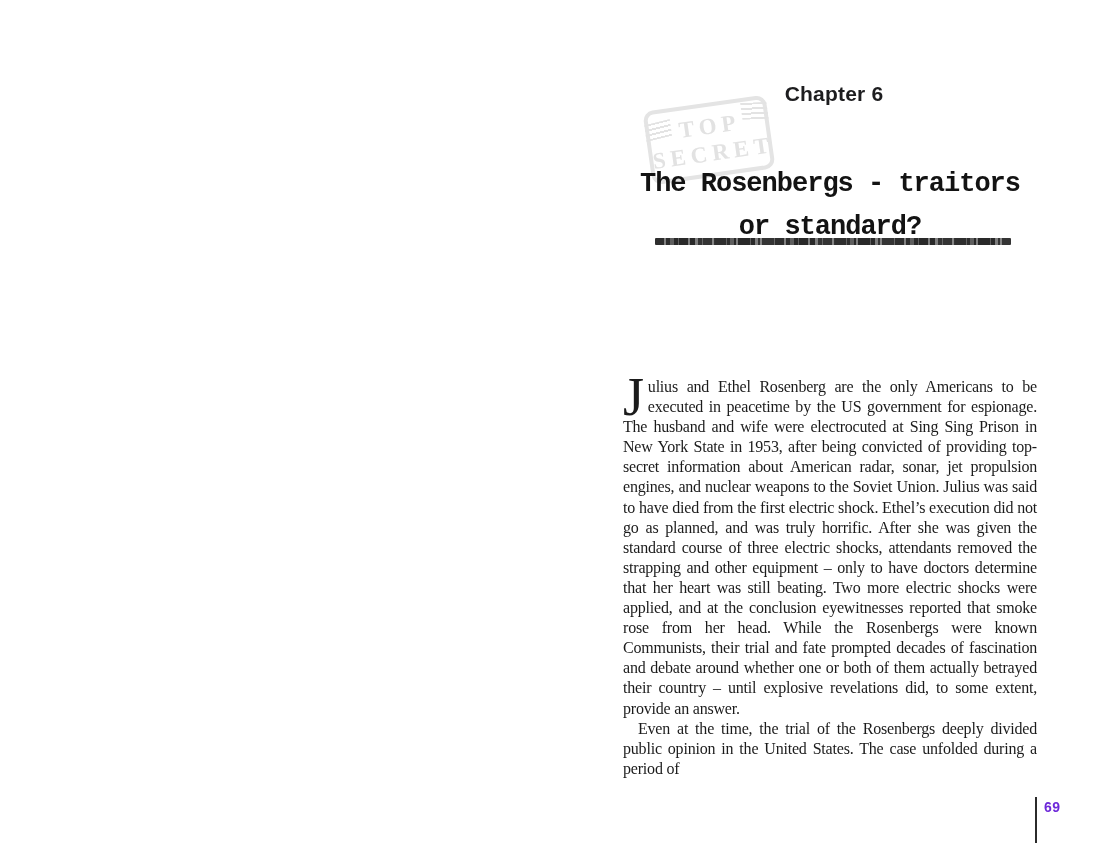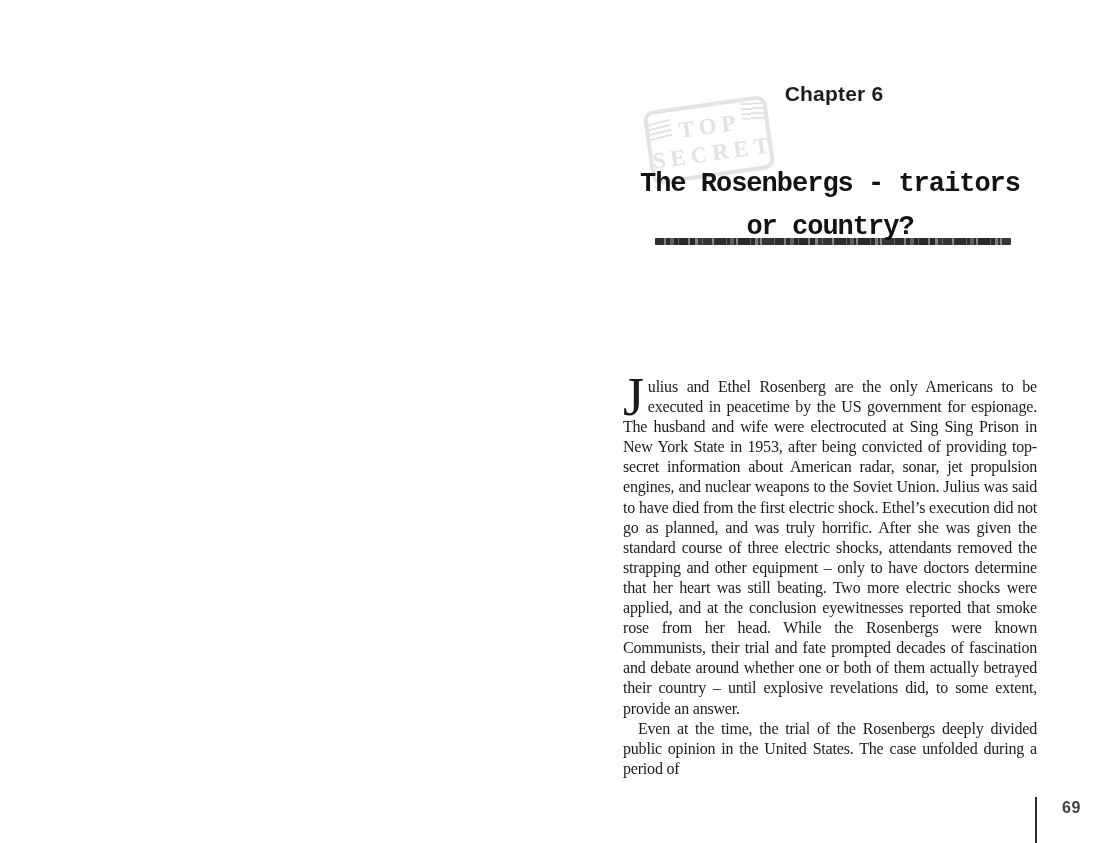--- a/index.html
+++ b/index.html
@@ -131,43 +131,42 @@
     width: 2px;
     height: 46px;
     background: #2b2b2b;
   }
   .page-number {
     position: absolute;
     left: 1044px;
     top: 799px;
     font-family: "Liberation Sans", sans-serif;
     font-weight: bold;
-    font-size: 16px;
-    color: #404040;
+    font-size: 14px;
+    color: #6d28d9;
     letter-spacing: 0.5px;
-    margin-left: 18px;
   }
 </style>
 </head>
 <body>
 
 <div class="right-page">
 
   <div class="chapter-label">Chapter 6</div>
 
   <div class="stamp">
     <div class="hatch hatch-left"></div>
     <div class="hatch hatch-right"></div>
     <div class="stamp-word">TOP</div>
     <div class="stamp-word">SECRET</div>
   </div>
 
   <div class="chapter-title">
     <div>The Rosenbergs - traitors</div>
-    <div>or country?</div>
+    <div>or standard?</div>
   </div>
 
   <div class="divider"></div>
 
   <div class="body-text">
     <p><span class="dropcap">J</span><span>ulius and Ethel Rosenberg are the only Americans to be executed in peacetime by the US government for espionage. The husband and wife were electrocuted at Sing Sing Prison in New York State in 1953, after being convicted of providing top-secret information about American radar, sonar, jet propulsion engines, and nuclear weapons to the Soviet Union. Julius was said to have died from the first electric shock. Ethel’s execution did not go as planned, and was truly horrific. After she was given the standard course of three electric shocks, attendants removed the strapping and other equipment – only to have doctors determine that her heart was still beating. Two more electric shocks were applied, and at the conclusion eyewitnesses reported that smoke rose from her head. While the Rosenbergs were known Communists, their trial and fate prompted decades of fascination and debate around whether one or both of them actually betrayed their country – until explosive revelations did, to some extent, provide an answer.</span></p>
     <p><span>Even at the time, the trial of the Rosenbergs deeply divided public opinion in the United States. The case unfolded during a period of</span></p>
   </div>
 
 </div>

